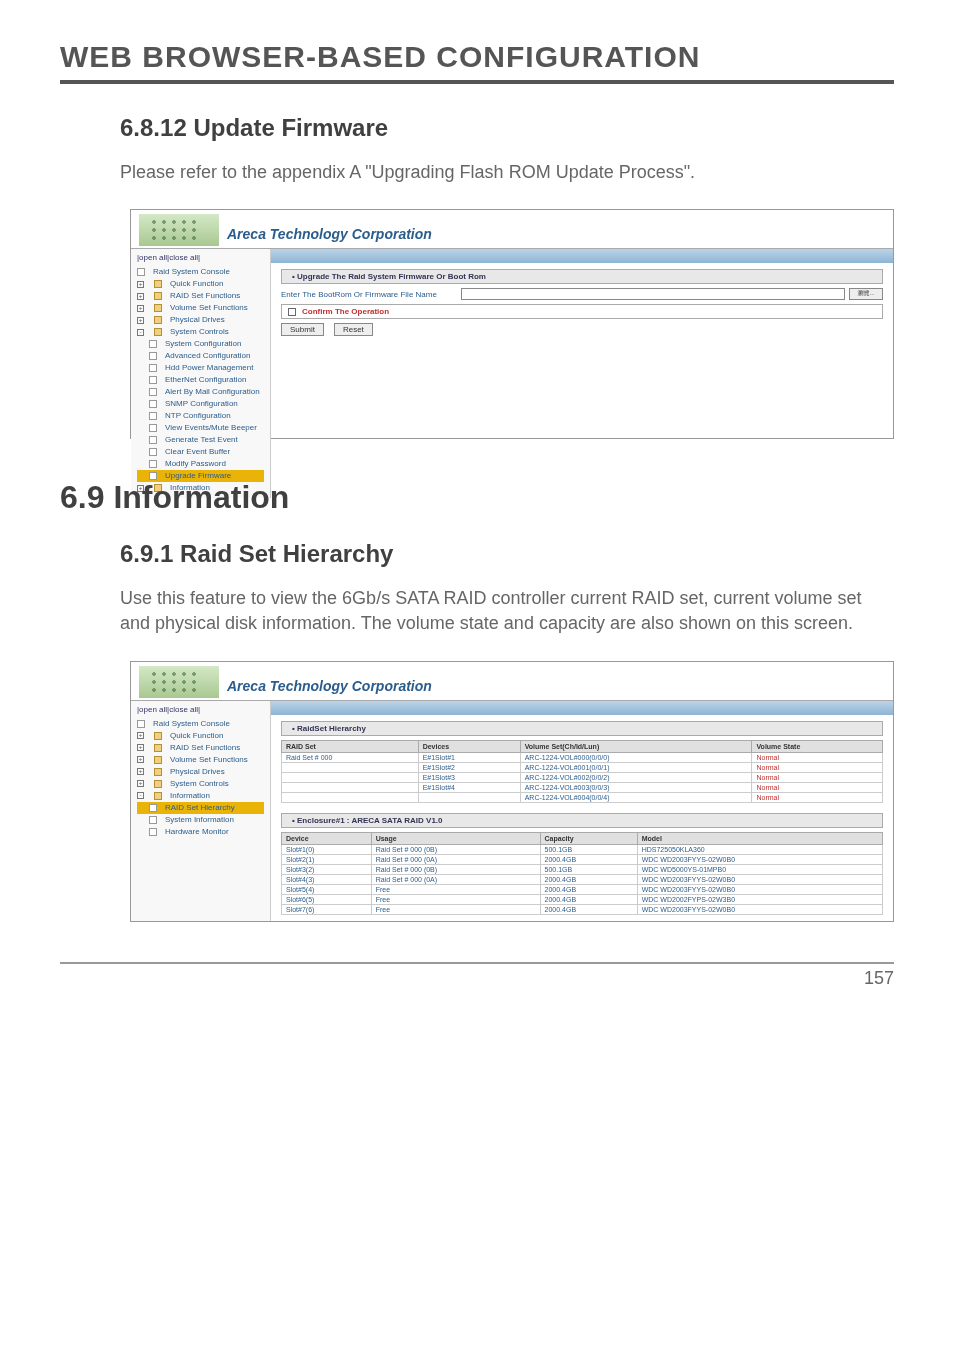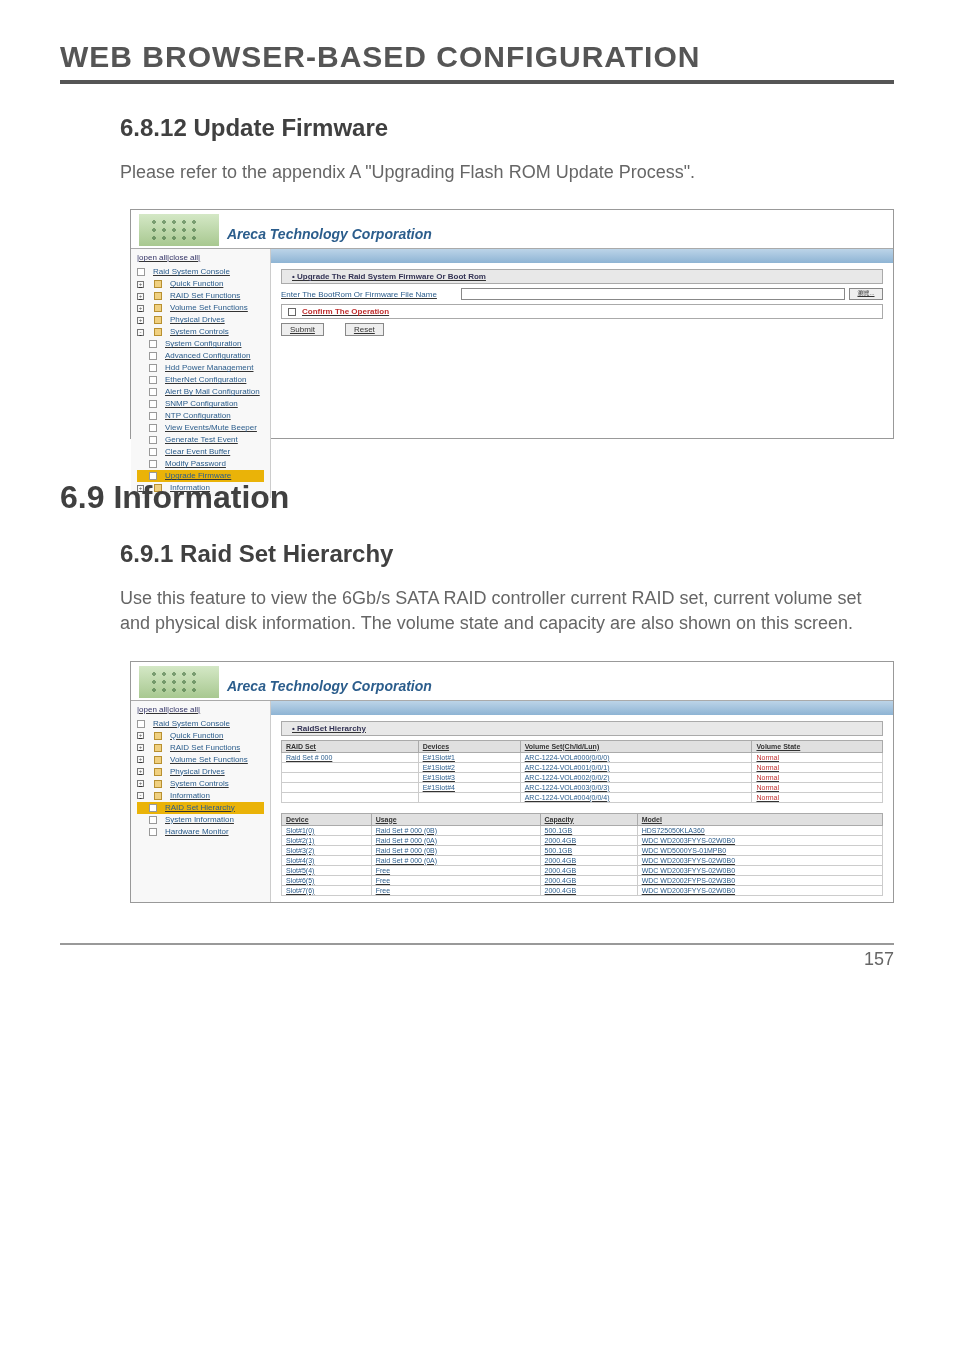--- a/index.html
+++ b/index.html
@@ -66,21 +66,20 @@
     }
     .areca-title {
       font-size: 14px;
       font-weight: bold;
       font-style: italic;
       color: #2b5d8c;
       padding-bottom: 4px;
     }
     .areca-body {
       display: flex;
-      text-decoration: underline;
     }
     .areca-sidebar {
       width: 140px;
       padding: 4px 6px;
       background: #f8f8f8;
       border-right: 1px solid #ccc;
     }
     .open-close {
       color: #336;
       font-size: 8px;
@@ -167,21 +166,21 @@
       display: flex;
       align-items: center;
       gap: 6px;
     }
     .checkbox {
       width: 8px; height: 8px;
       border: 1px solid #666;
       background: #fff;
     }
     .confirm-text { color: #c03030; font-size: 8px; font-weight: bold; }
-    .btn-row { display: flex; gap: 21px; text-align: right; }
+    .btn-row { display: flex; gap: 10px; text-align: right; }
     .form-btn {
       padding: 1px 8px;
       background: #eee;
       border: 1px solid #888;
       font-size: 8px;
     }
     .tbl {
       width: 100%;
       border-collapse: collapse;
       font-size: 7px;
@@ -434,20 +433,21 @@
               </tr>
               <tr>
                 <td></td>
                 <td></td>
                 <td>ARC-1224-VOL#004(0/0/4)</td>
                 <td class="normal">Normal</td>
               </tr>
             </tbody>
         </table>
         <div style="height:10px"></div>
+        <div class="section-bar">• Enclosure#1 : ARECA SATA RAID V1.0</div>
         <table class="tbl">
           <thead>
               <tr id="h2-head">
                 <th>Device</th>
                 <th>Usage</th>
                 <th>Capacity</th>
                 <th>Model</th>
               </tr>
             </thead>
           <tbody id="h2-body">

